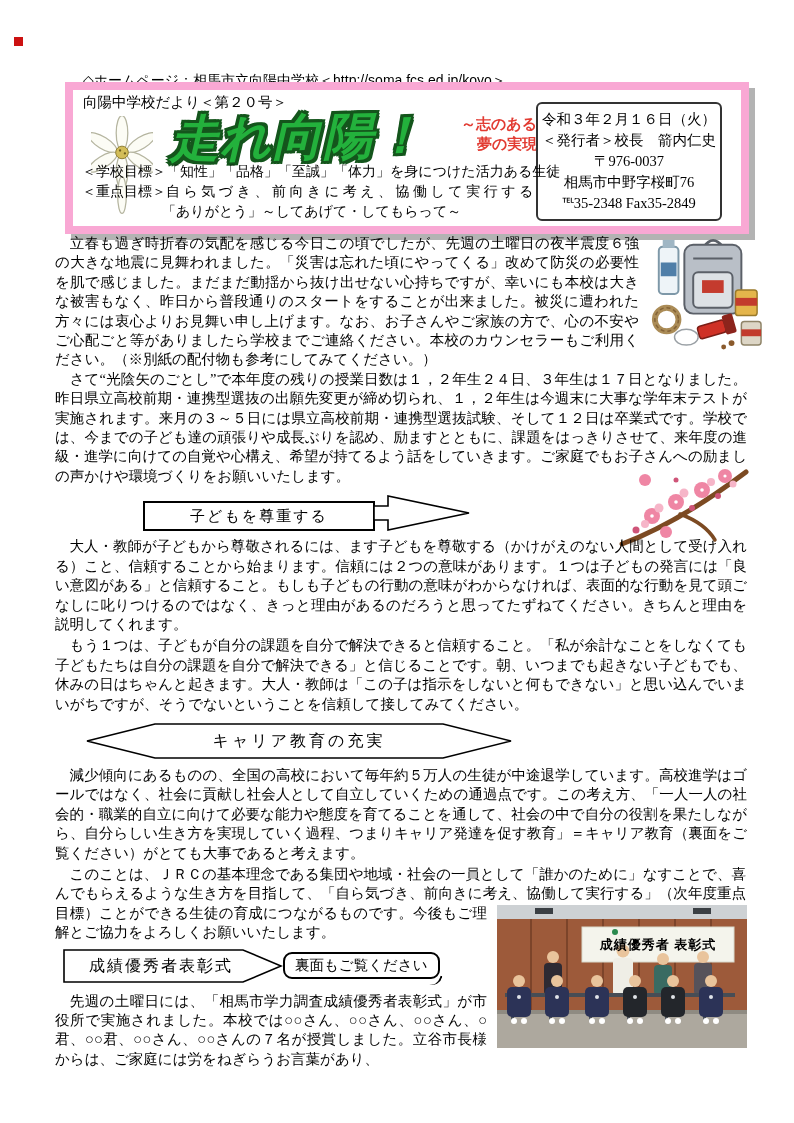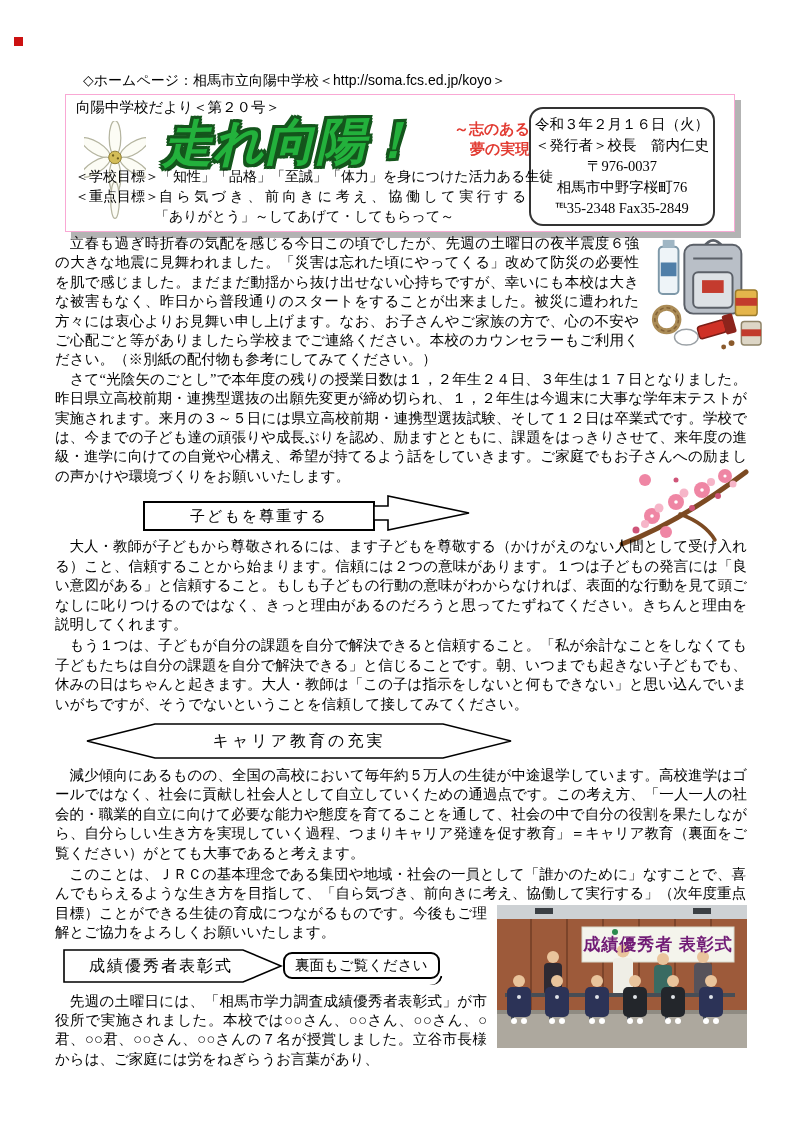--- a/index.html
+++ b/index.html
@@ -2,34 +2,34 @@
 <html><head>
 <meta charset="utf-8">
 <style>
   html,body{margin:0;padding:0;background:#ffffff;}
   .page{position:relative;width:794px;height:1123px;background:#fff;overflow:hidden;
         font-family:"Liberation Serif","DejaVu Serif",serif;color:#000;}
   .corner-mark{position:absolute;left:14px;top:37px;width:9px;height:9px;background:#cc1111;}
   .homepage{position:absolute;left:83px;top:72px;font-size:14px;font-family:"Liberation Sans","DejaVu Sans",sans-serif;}
 
   
-  .header-box{position:absolute;left:65px;top:94px;width:668px;height:136px;border:1px solid #f9a8d4;
+  .header-box{position:absolute;left:65px;top:82px;width:668px;height:136px;border:8px solid #f9a8d4;
               box-shadow:6px 6px 0 #b3b3b3;background:#fff;}
   .nl-title{position:absolute;left:10px;top:3px;font-size:14.5px;font-family:"Liberation Sans",sans-serif;}
   .flower{position:absolute;left:18px;top:26px;width:62px;height:100px;}
   .main-title{position:absolute;left:96px;top:22px;font-size:50px;line-height:1;font-weight:bold;font-style:italic;
               font-family:"Liberation Sans","DejaVu Sans",sans-serif;letter-spacing:1px;color:#23b13c;
               text-shadow:-3px -3px 0 #14551c,3px -3px 0 #14551c,-3px 3px 0 #14551c,3px 3px 0 #14551c,
                           0 -3px 0 #14551c,0 3px 0 #14551c,-3px 0 0 #14551c,3px 0 0 #14551c;
               transform:rotate(-1deg);}
   .slogan{position:absolute;left:388px;top:24px;font-size:15px;font-weight:bold;color:#e23b32;
           font-family:"Liberation Sans",sans-serif;line-height:20px;}
   .slogan-l2{padding-left:16px;}
   .issue-box{position:absolute;left:463px;top:12px;width:182px;height:110px;border:2px solid #333;
-             border-radius:14px;text-align:center;font-size:14.5px;line-height:21px;padding-top:5px;background:#fff;}
+             border-radius:6px;text-align:center;font-size:14.5px;line-height:21px;padding-top:5px;background:#fff;}
   .goals{position:absolute;left:9px;top:72px;font-size:14px;line-height:20px;white-space:nowrap;}
   .goal-spaced{letter-spacing:3.5px;}
   .goal-sub{padding-left:80px;}
 
   
   .content{position:absolute;left:55px;top:234px;width:692px;font-size:14.5px;line-height:19.4px;text-align:justify;}
   .p{margin:0;}
   .supplies{float:right;width:116px;height:122px;margin:-4px -16px 2px 8px;}
 
   .sec1-row{position:relative;margin:7px 0 8px 40px;height:36px;padding-left:48px;}
@@ -40,21 +40,21 @@
 
   .hex-row{position:relative;margin:9px 0 7px 30px;width:428px;height:36px;}
   .hex-row svg{position:absolute;left:0;top:0;}
   .hex-label{position:absolute;left:0;top:0;width:428px;height:36px;line-height:36px;text-align:center;
              font-size:16px;letter-spacing:3px;}
 
   .bottom-wrap{margin-top:2px;}
   .photo-spacer{float:right;width:1px;height:40px;}
   .award-photo{float:right;clear:right;position:relative;width:250px;height:143px;margin:0 0 4px 10px;}
   .photo-banner{position:absolute;left:85px;top:22px;width:152px;height:35px;display:flex;align-items:center;
-                justify-content:center;font-size:17px;font-weight:bold;letter-spacing:1px;color:#701a75;
+                justify-content:center;font-size:13px;font-weight:bold;letter-spacing:1px;color:#000000;
                 font-family:"Liberation Sans",sans-serif;}
   .sec3-row{position:relative;margin:6px 0 7px 8px;height:36px;font-family:Liberation Serif, serif;}
   .sec3-shape{display:inline-block;position:relative;vertical-align:middle;width:220px;height:34px;}
   .sec3-shape svg{position:absolute;left:0;top:0;}
   .sec3-label{position:absolute;left:0;top:0;width:196px;height:34px;line-height:34px;text-align:center;
               font-size:16px;letter-spacing:2px;}
   .callout{display:inline-block;position:relative;vertical-align:middle;border:2px solid #000;
            border-radius:9px;padding:2px 10px;font-size:14.5px;background:#fff;}
   .callout:after{content:"";position:absolute;right:-3px;bottom:-9px;width:10px;height:12px;
                  border-right:2px solid #000;border-bottom-right-radius:10px;transform:rotate(18deg);}

